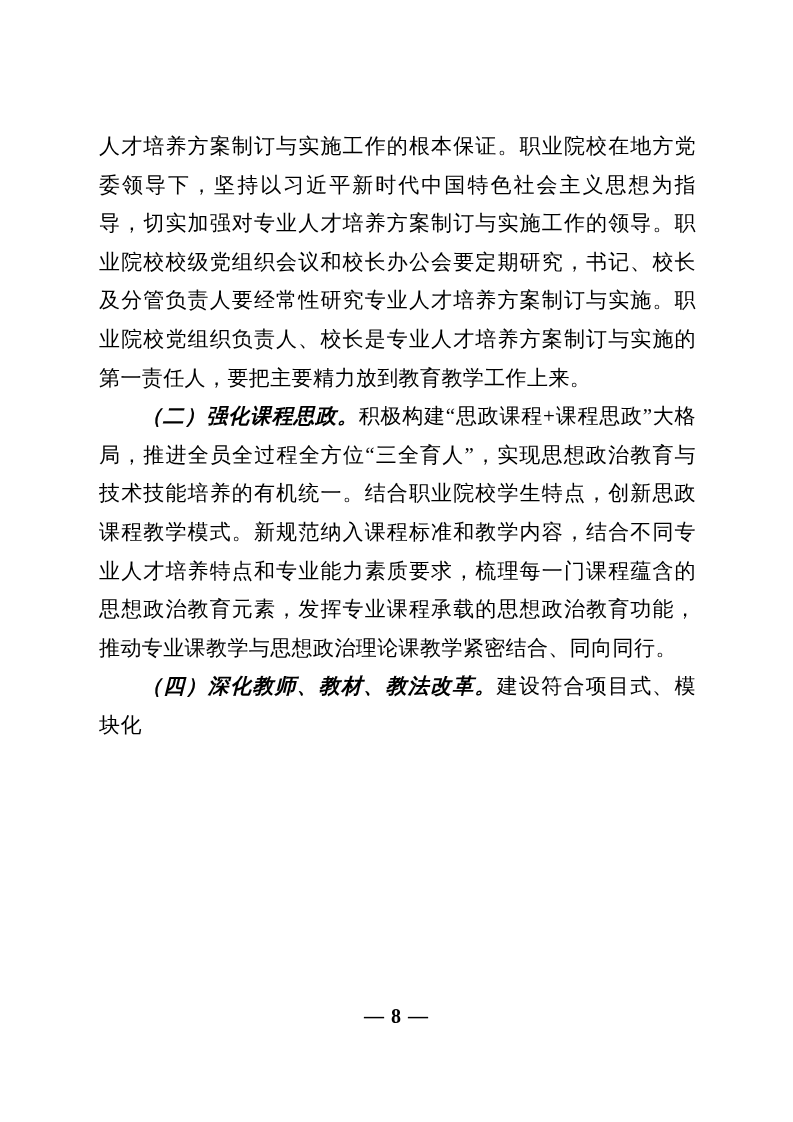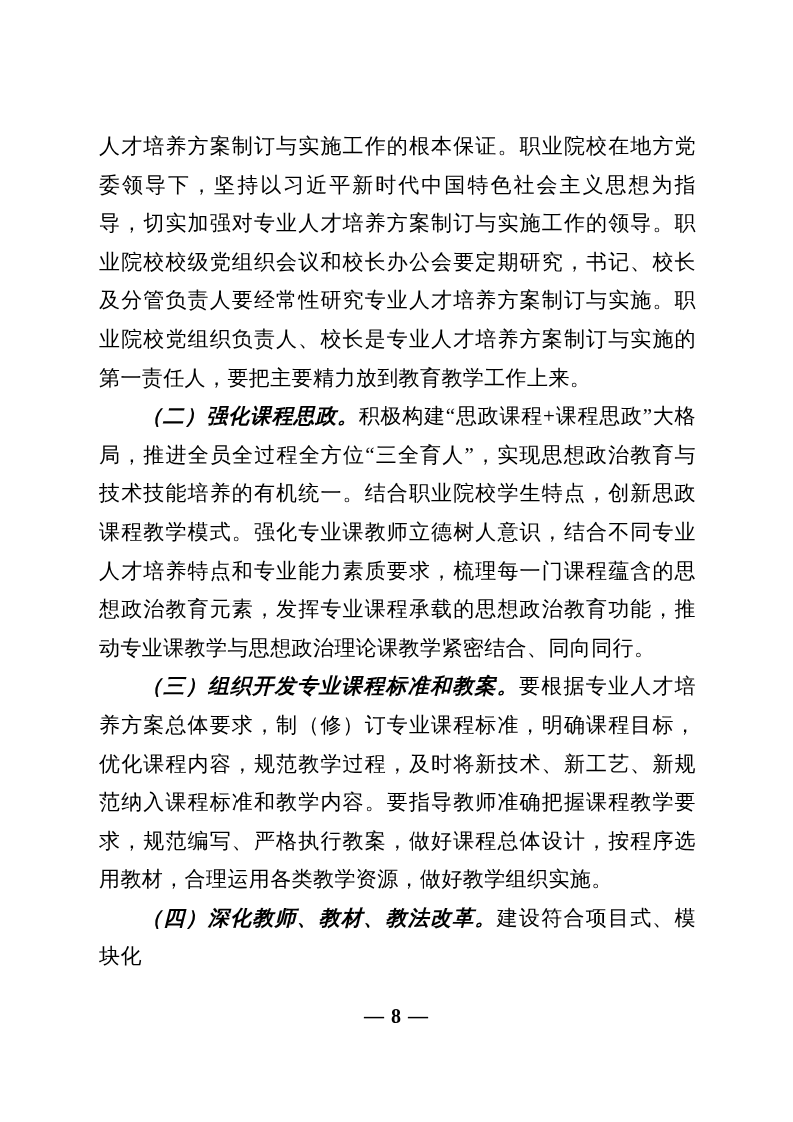--- a/index.html
+++ b/index.html
@@ -52,18 +52,17 @@
     letter-spacing: 1px;
     font-family: "Liberation Serif", "DejaVu Serif", serif;
   }
 </style>
 </head>
 <body>
 
 <div class="page">
   <div class="doc-body">
       <p class="para"><span class="seg">人才培养方案制订与实施工作的根本保证。职业院校在地方党委领导下，坚持以习近平新时代中国特色社会主义思想为指导，切实加强对专业人才培养方案制订与实施工作的领导。职业院校校级党组织会议和校长办公会要定期研究，书记、校长及分管负责人要经常性研究专业人才培养方案制订与实施。职业院校党组织负责人、校长是专业人才培养方案制订与实施的第一责任人，要把主要精力放到教育教学工作上来。</span></p>
-      <p class="para indent"><span class="seg bold">（二）强化课程思政。</span><span class="seg">积极构建“思政课程+课程思政”大格局，推进全员全过程全方位“三全育人”，实现思想政治教育与技术技能培养的有机统一。结合职业院校学生特点，创新思政课程教学模式。强化专业课教师立德树人意识，结合不同专业人才培养特点和专业能力素质要求，梳理每一门课程蕴含的思想政治教育元素，发挥专业课程承载的思想政治教育功能，推动专业课教学与思想政治理论课教学紧密结合、同向同行。</span></p>
-      <p class="para indent"><span class="seg bold">（三）组织开发专业课程标准和教案。</span><span class="seg">要根据专业人才培养方案总体要求，制（修）订专业课程标准，明确课程目标，优化课程内容，规范教学过程，及时将新技术、新工艺、新规范纳入课程标准和教学内容。要指导教师准确把握课程教学要求，规范编写、严格执行教案，做好课程总体设计，按程序选用教材，合理运用各类教学资源，做好教学组织实施。</span></p>
+      <p class="para indent"><span class="seg bold">（二）强化课程思政。</span><span class="seg">积极构建“思政课程+课程思政”大格局，推进全员全过程全方位“三全育人”，实现思想政治教育与技术技能培养的有机统一。结合职业院校学生特点，创新思政课程教学模式。新规范纳入课程标准和教学内容，结合不同专业人才培养特点和专业能力素质要求，梳理每一门课程蕴含的思想政治教育元素，发挥专业课程承载的思想政治教育功能，推动专业课教学与思想政治理论课教学紧密结合、同向同行。</span></p>
       <p class="para indent"><span class="seg bold">（四）深化教师、教材、教法改革。</span><span class="seg">建设符合项目式、模块化</span></p>
     </div>
   <div class="footer">— 8 —</div>
 </div>
 
 </body></html>

